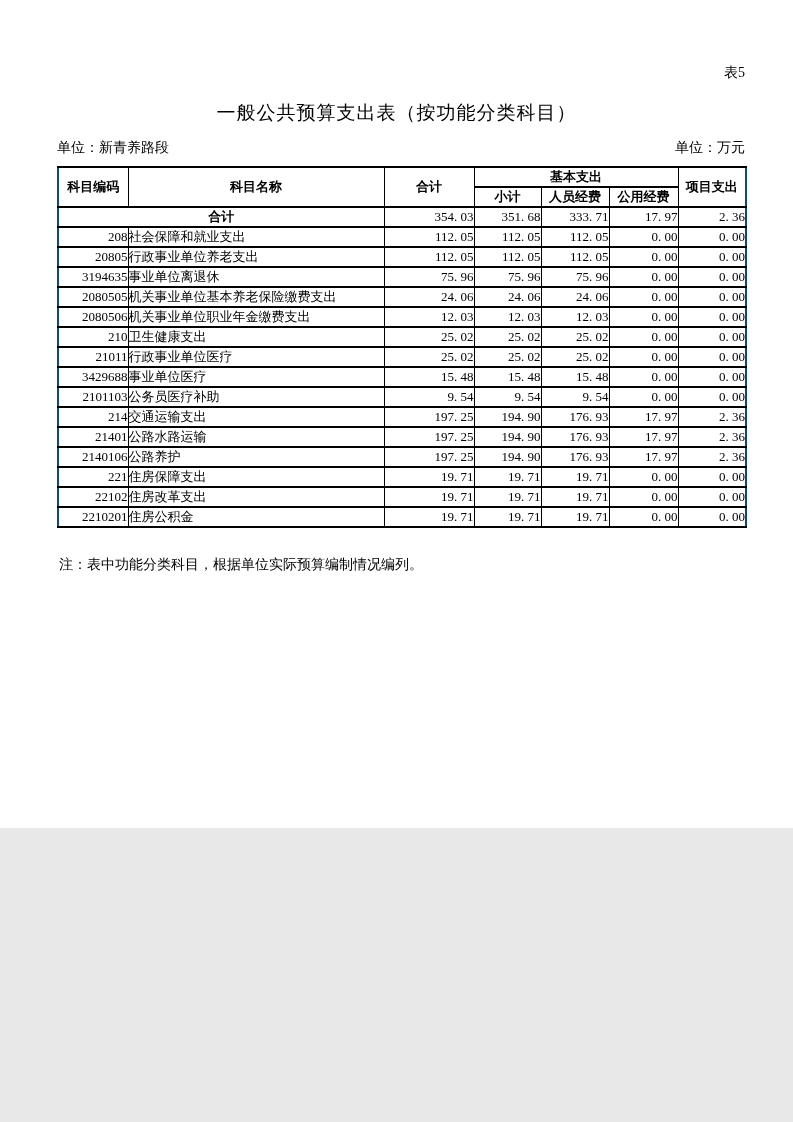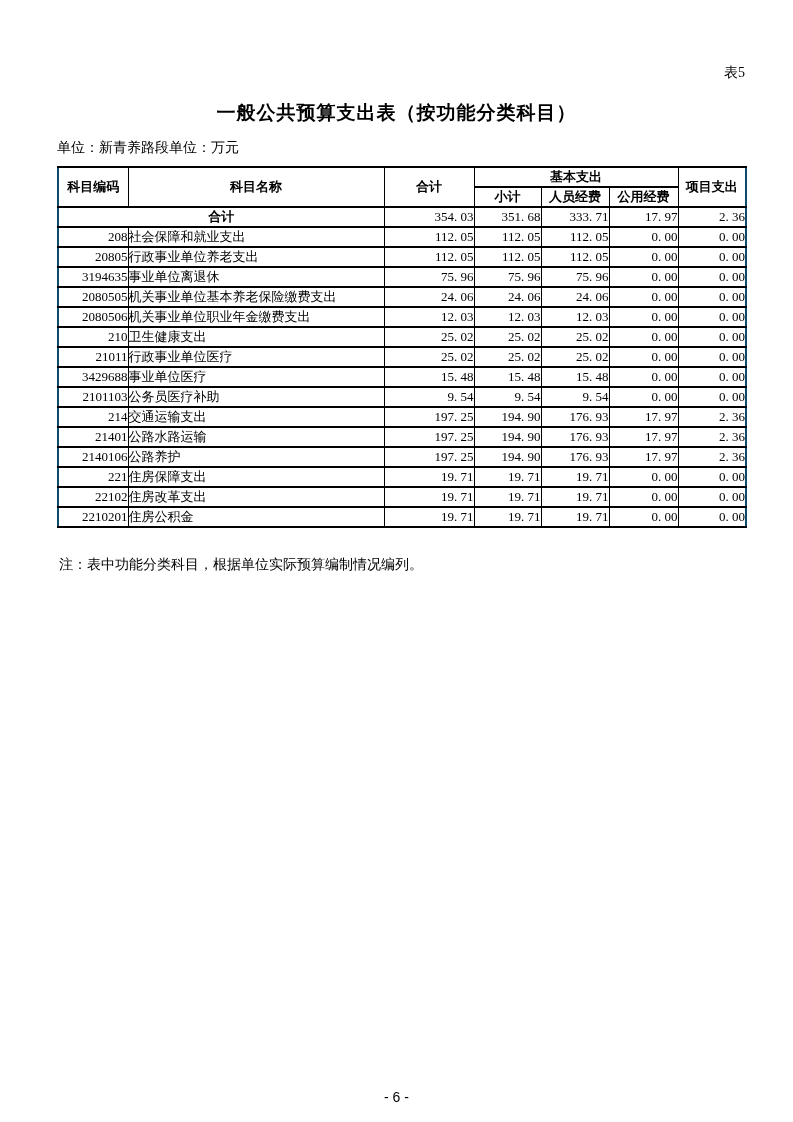--- a/index.html
+++ b/index.html
@@ -1,38 +1,38 @@
 <!DOCTYPE html>
 <html><head>
 <meta charset="utf-8">
 <style>
   * { margin:0; padding:0; box-sizing:border-box; }
   html,body { background:#e8e8e8; }
   .sheet {
     position:relative;
-    width:793px; height:1122px;
+    width:793px; height:828px;
     margin:0 auto;
     background:#ffffff;
     font-family:"Liberation Serif","DejaVu Serif",serif;
     color:#000;
   }
   .table-label {
     position:absolute; top:64px; right:48px;
     font-size:14px;
   }
   .title {
     position:absolute; top:100px; left:0;
     width:100%; text-align:center;
-    font-size:19px; font-weight:bold;
+    font-size:19px; font-weight:normal;
     letter-spacing:1px;
   }
   .meta {
     position:absolute; top:139px; left:57px;
     width:688px;
-    display:flex; justify-content:flex-start;
+    display:flex; justify-content:space-between;
     font-size:14px;
   }
   .budget-table {
     position:absolute; top:166px; left:57px;
     width:688px;
     border-collapse:collapse;
     table-layout:fixed;
     border:2px solid #0c4a6e;
   }
   .budget-table th, .budget-table td {

